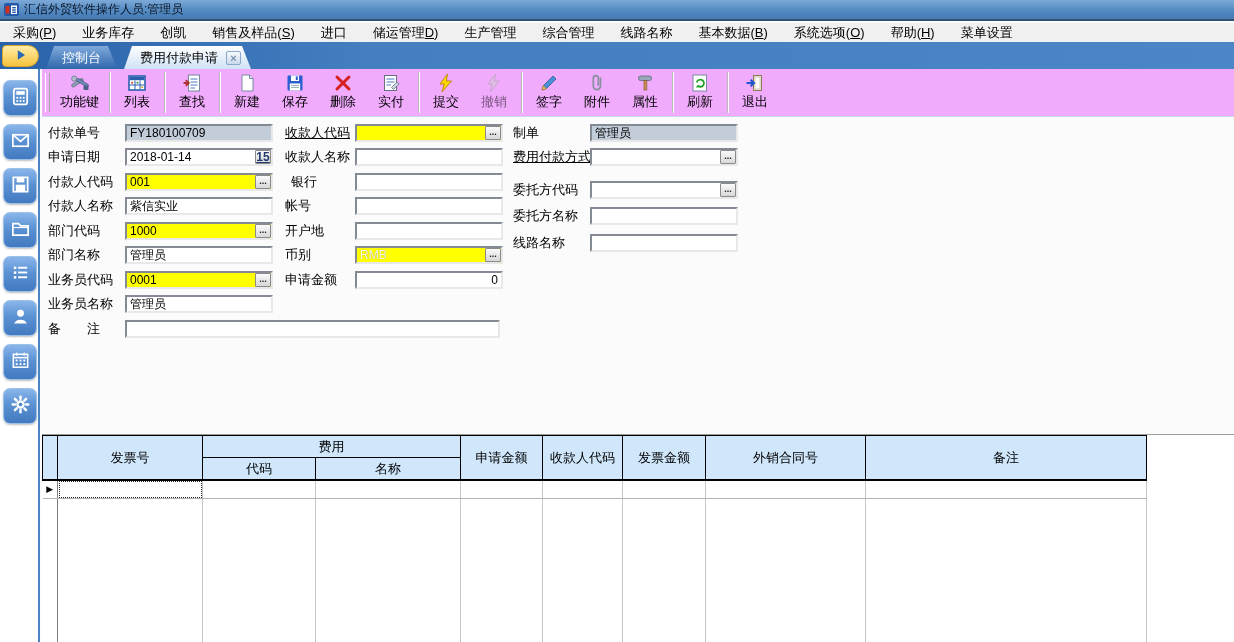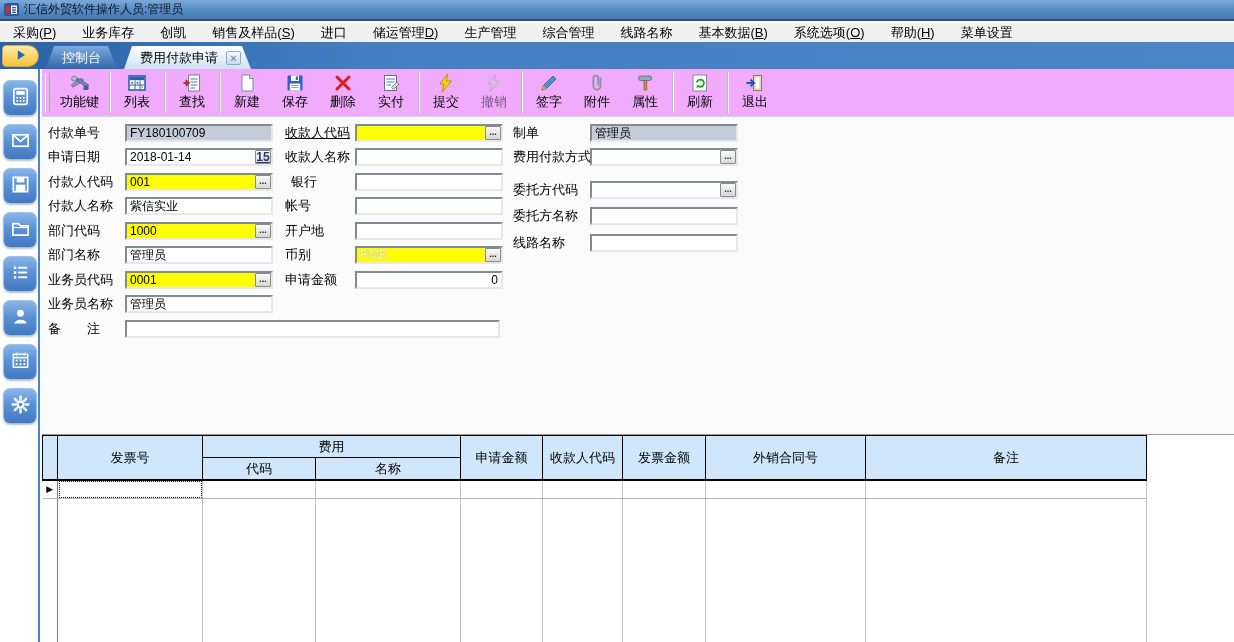--- a/index.html
+++ b/index.html
@@ -460,21 +460,21 @@
       <div class="f-label" style="left: 285px; top: 198px;">帐号</div>
       <div class="f-field bg-white" style="left: 355px; top: 197px; width: 148px;"><input type="text" readonly="" style=""></div>
       <div class="f-label" style="left: 285px; top: 223px;">开户地</div>
       <div class="f-field bg-white" style="left: 355px; top: 222px; width: 148px;"><input type="text" readonly="" style=""></div>
       <div class="f-label" style="left: 285px; top: 247px;">币别</div>
       <div class="f-field bg-yellow has-btn" style="left: 355px; top: 246px; width: 148px;"><input type="text" readonly="" class="light-text" value="RMB" style=""><span class="mini-btn ellipsis">...</span></div>
       <div class="f-label" style="left: 285px; top: 272px;">申请金额</div>
       <div class="f-field bg-white" style="left: 355px; top: 271px; width: 148px;"><input type="text" readonly="" class="right" value="0" style=""></div>
       <div class="f-label" style="left: 513px; top: 125px;">制单</div>
       <div class="f-field bg-readonly" style="left: 590px; top: 124px; width: 148px;"><input type="text" readonly="" value="管理员" style=""></div>
-      <div class="f-label" style="left: 513px; top: 149px;">费用付款方式</div>
+      <div class="f-label" style="left: 513px; top: 149px; text-decoration: underline;">费用付款方式</div>
       <div class="f-field bg-white has-btn" style="left: 590px; top: 148px; width: 148px;"><input type="text" readonly="" style=""><span class="mini-btn ellipsis">...</span></div>
       <div class="f-label" style="left: 513px; top: 182px;">委托方代码</div>
       <div class="f-field bg-white has-btn" style="left: 590px; top: 181px; width: 148px;"><input type="text" readonly="" style=""><span class="mini-btn ellipsis">...</span></div>
       <div class="f-label" style="left: 513px; top: 208px;">委托方名称</div>
       <div class="f-field bg-white" style="left: 590px; top: 207px; width: 148px;"><input type="text" readonly="" style=""></div>
       <div class="f-label" style="left: 513px; top: 235px;">线路名称</div>
       <div class="f-field bg-white" style="left: 590px; top: 234px; width: 148px;"><input type="text" readonly="" style=""></div>
     </div>
 </div>
 

